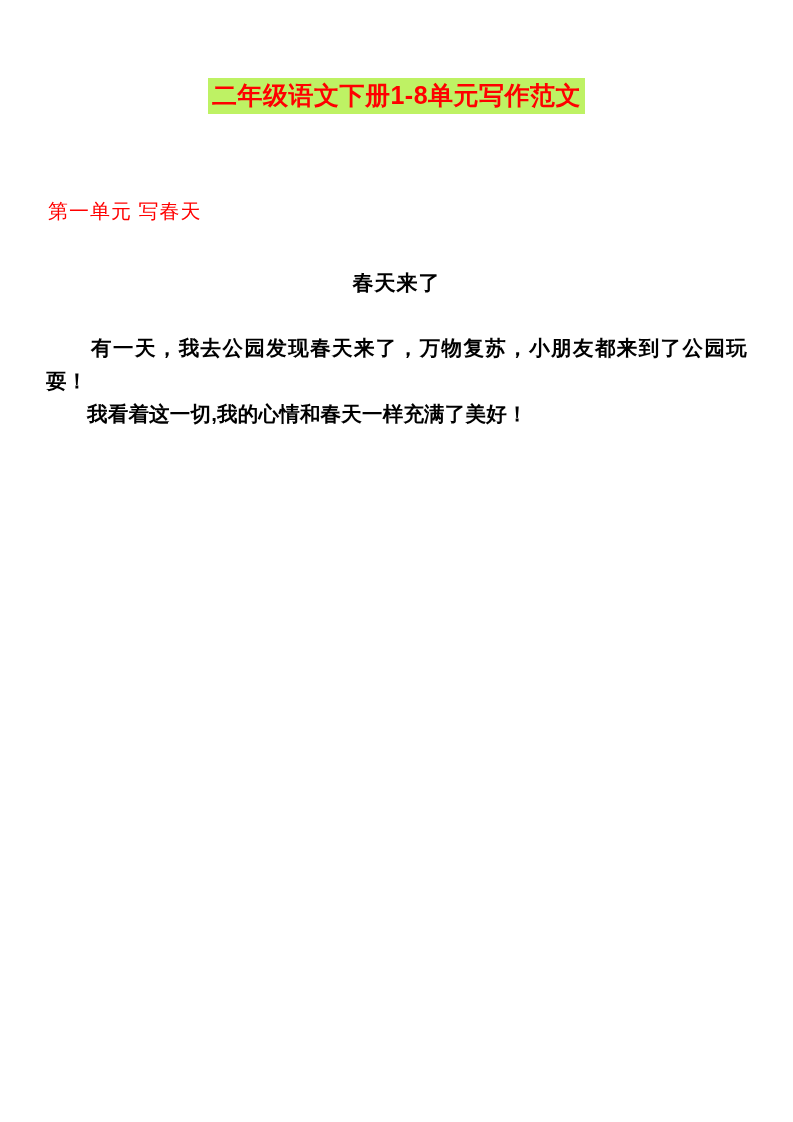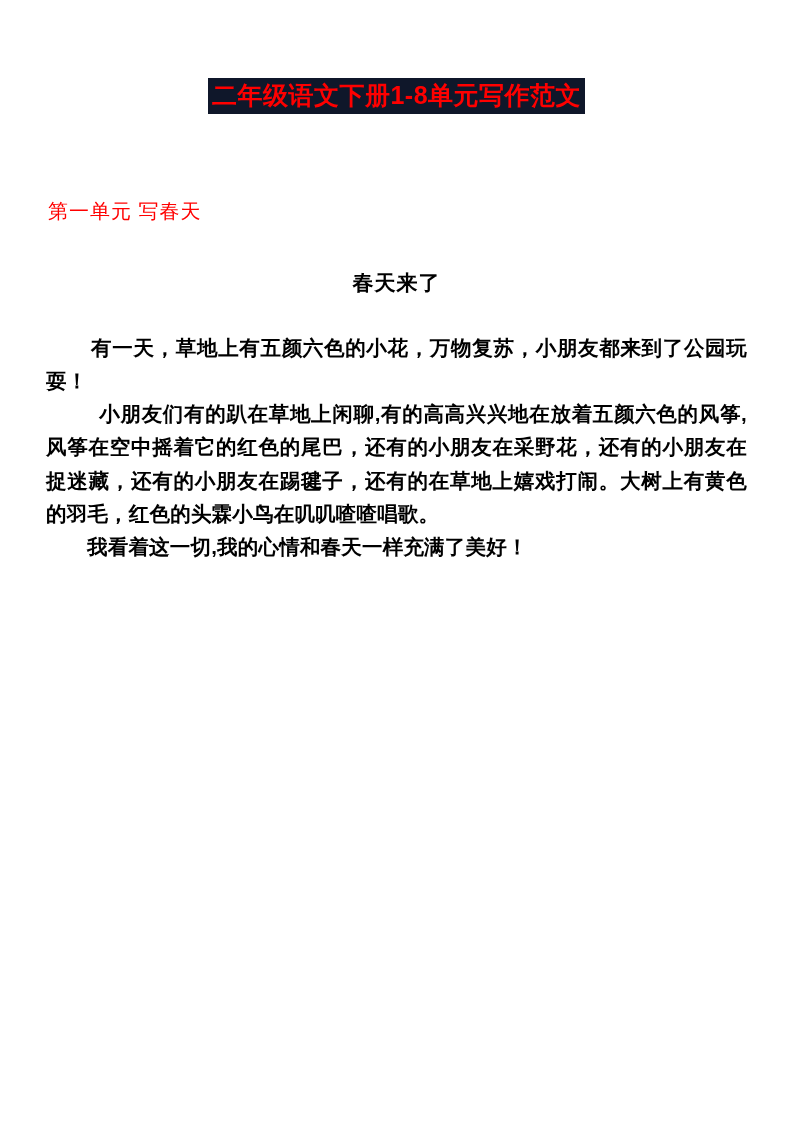--- a/index.html
+++ b/index.html
@@ -21,21 +21,21 @@
     box-sizing: border-box;
     padding: 0 46px;
     position: relative;
   }
   .doc-title-wrap {
     text-align: center;
     margin-top: 78px;
   }
   .doc-title {
     display: inline-block;
-    background: #0f172a;
+    background: #bef264;
     color: #ff0000;
     font-weight: bold;
     font-size: 25px;
     line-height: 1.35;
     letter-spacing: 0.5px;
     padding: 1px 4px;
   }
   .unit-heading {
     color: #ff0000;
     font-weight: normal;
@@ -78,18 +78,17 @@
 
   <div class="doc-title-wrap">
     <span class="doc-title">二年级语文下册1-8单元写作范文</span>
   </div>
 
   <div class="unit-heading">第一单元  写春天</div>
 
   <div class="essay-title">春天来了</div>
 
   <div class="body-text">
-    <p class="para first">有一天，草地上有五颜六色的小花，万物复苏，小朋友都来到了公园玩耍！</p>
-    <p class="para indent-wide">小朋友们有的趴在草地上闲聊,有的高高兴兴地在放着五颜六色的风筝,风筝在空中摇着它的红色的尾巴，还有的小朋友在采野花，还有的小朋友在捉迷藏，还有的小朋友在踢毽子，还有的在草地上嬉戏打闹。大树上有黄色的羽毛，红色的头霖小鸟在叽叽喳喳唱歌。</p>
+    <p class="para first">有一天，我去公园发现春天来了，万物复苏，小朋友都来到了公园玩耍！</p>
     <p class="para">我看着这一切,我的心情和春天一样充满了美好！</p>
   </div>
 
 </div>
 
 </body></html>

